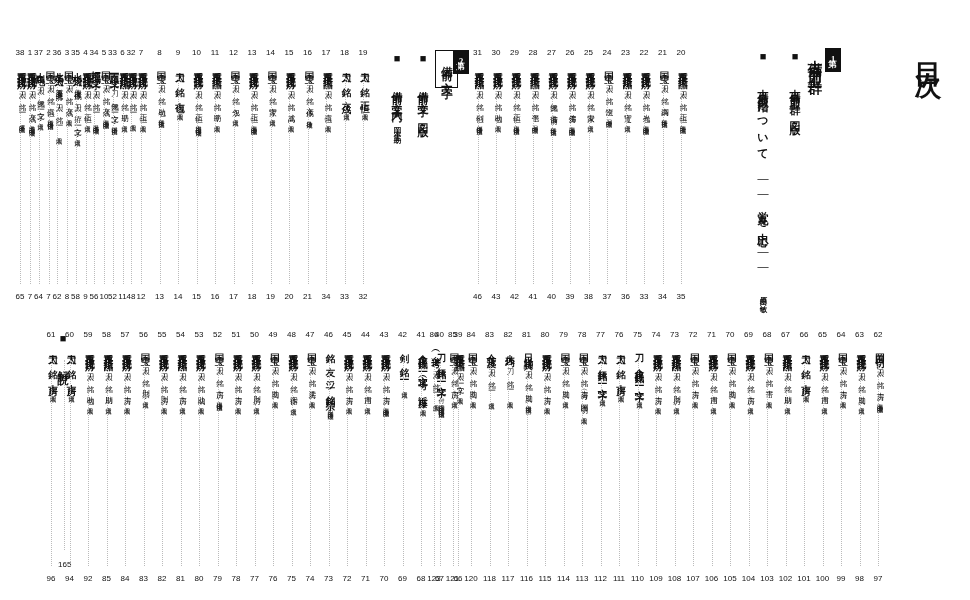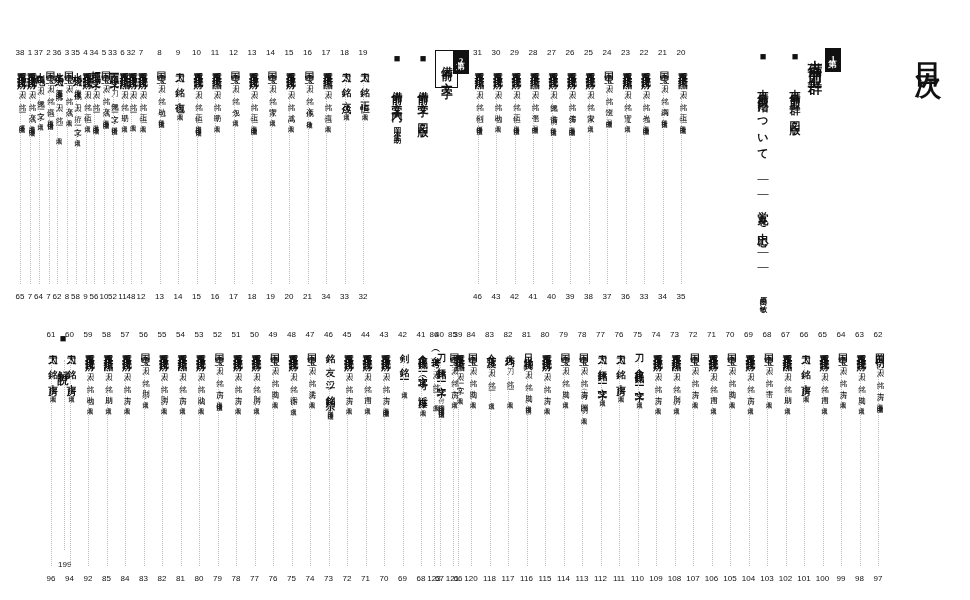--- a/index.html
+++ b/index.html
@@ -97,21 +97,21 @@
   <div class="sechead" style="top:52px;right:566px;">
     <span>■</span>
     <span>備前・一文字入門</span>
     <span style="font-size:7.5px;">岡本圭助</span>
   </div>
 
   <div class="sechead" style="top:332px;right:900px;">
     <span>■</span>
     <span>解説</span>
   </div>
-  <div style="position:absolute;top:560px;left:58px;font-size:8px;font-family:'Liberation Sans',sans-serif;">199</div>
+  <div style="position:absolute;top:560px;left:58px;font-size:8px;font-family:'Liberation Sans',sans-serif;">165</div>
   <div style="position:absolute;top:360px;left:63px;width:1px;height:190px;border-right:1px dotted #bbb;"></div>
 
   <div id="col-left-top">
       <div class="entry" style="right: 600px; top: 48px; height: 248px;">
         <div class="num">19</div>
         <div class="body"><span class="t1">太刀 銘 正恒</span> <span class="t3">個人蔵</span></div>
         <div class="lead"></div>
         <div class="pg">32</div>
       </div>
       <div class="entry" style="right: 618.5px; top: 48px; height: 248px;">

